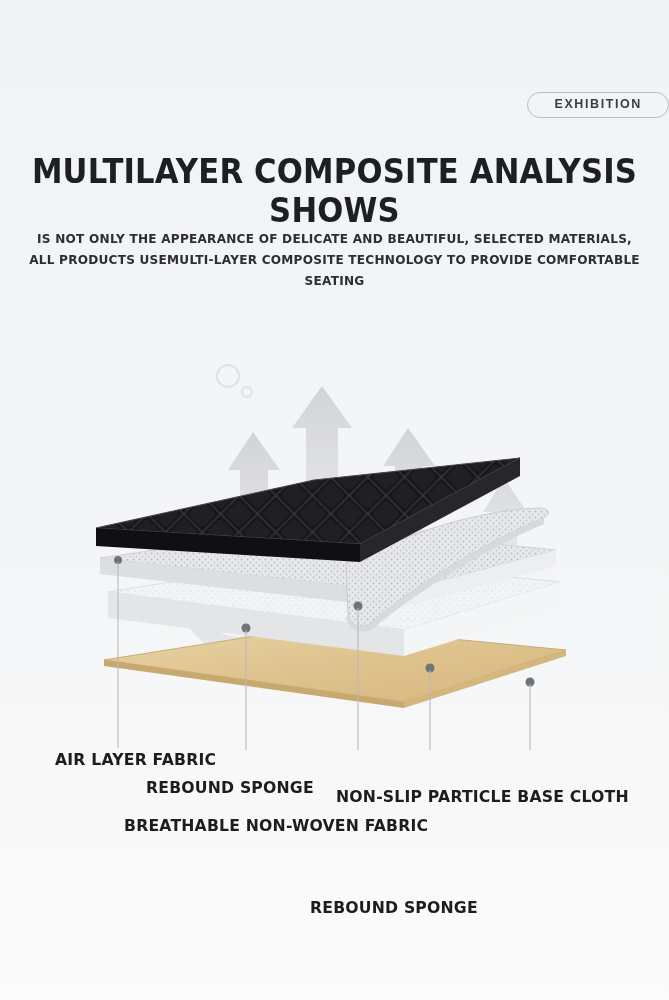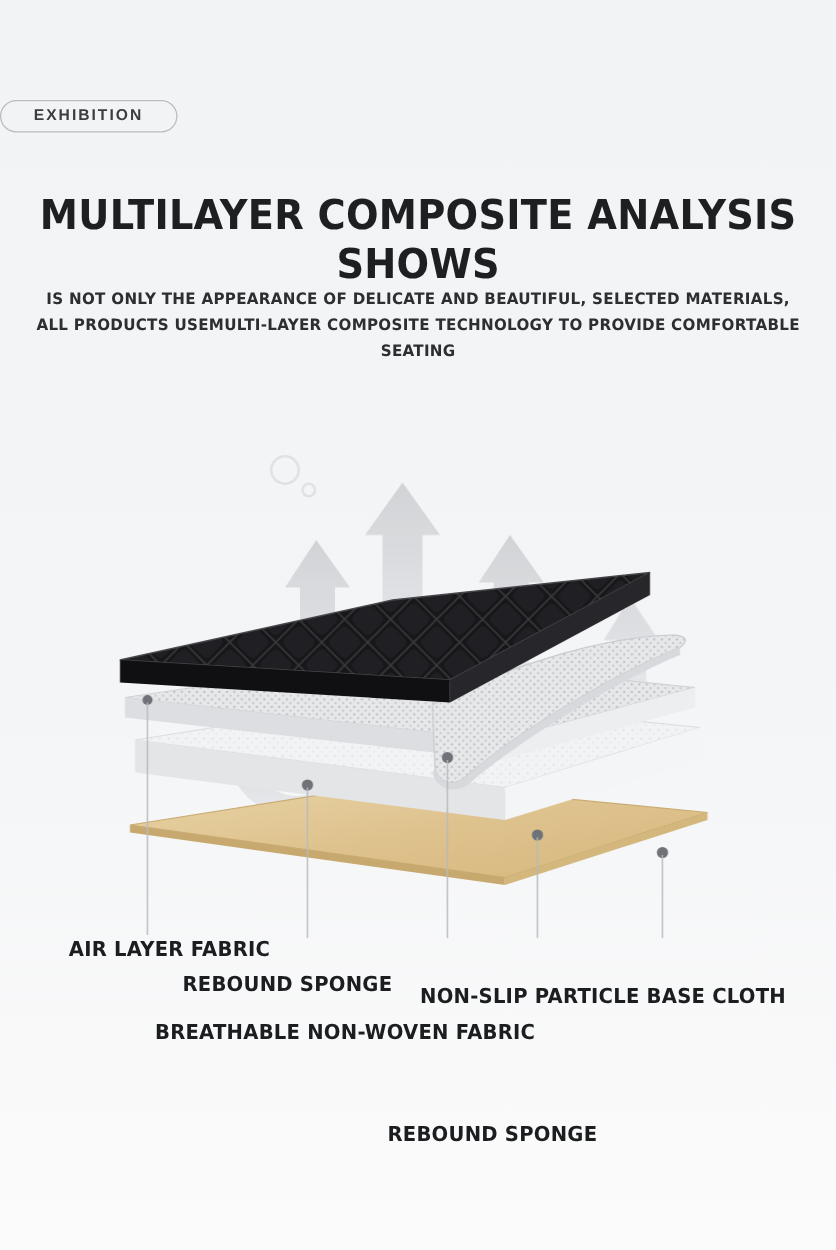--- a/index.html
+++ b/index.html
@@ -18,25 +18,25 @@
     position: relative;
     width: 669px;
     height: 1000px;
     background: linear-gradient(180deg, #f2f3f5 0%, #f4f5f6 55%, #fbfbfc 100%);
     overflow: hidden;
   }
 
   
   .badge-wrap {
     position: absolute;
-    top: 80px;
+    top: 92px;
     left: 0;
     width: 100%;
     display: flex;
-    justify-content: flex-start;
+    justify-content: flex-end;
   }
   .badge {
     border: 1px solid #b9bcc0;
     border-radius: 14px;
     padding: 5px 26px 6px 26px;
     font-size: 12.5px;
     letter-spacing: 1.6px;
     color: #3b3d40;
     font-weight: bold;
     background: transparent;

